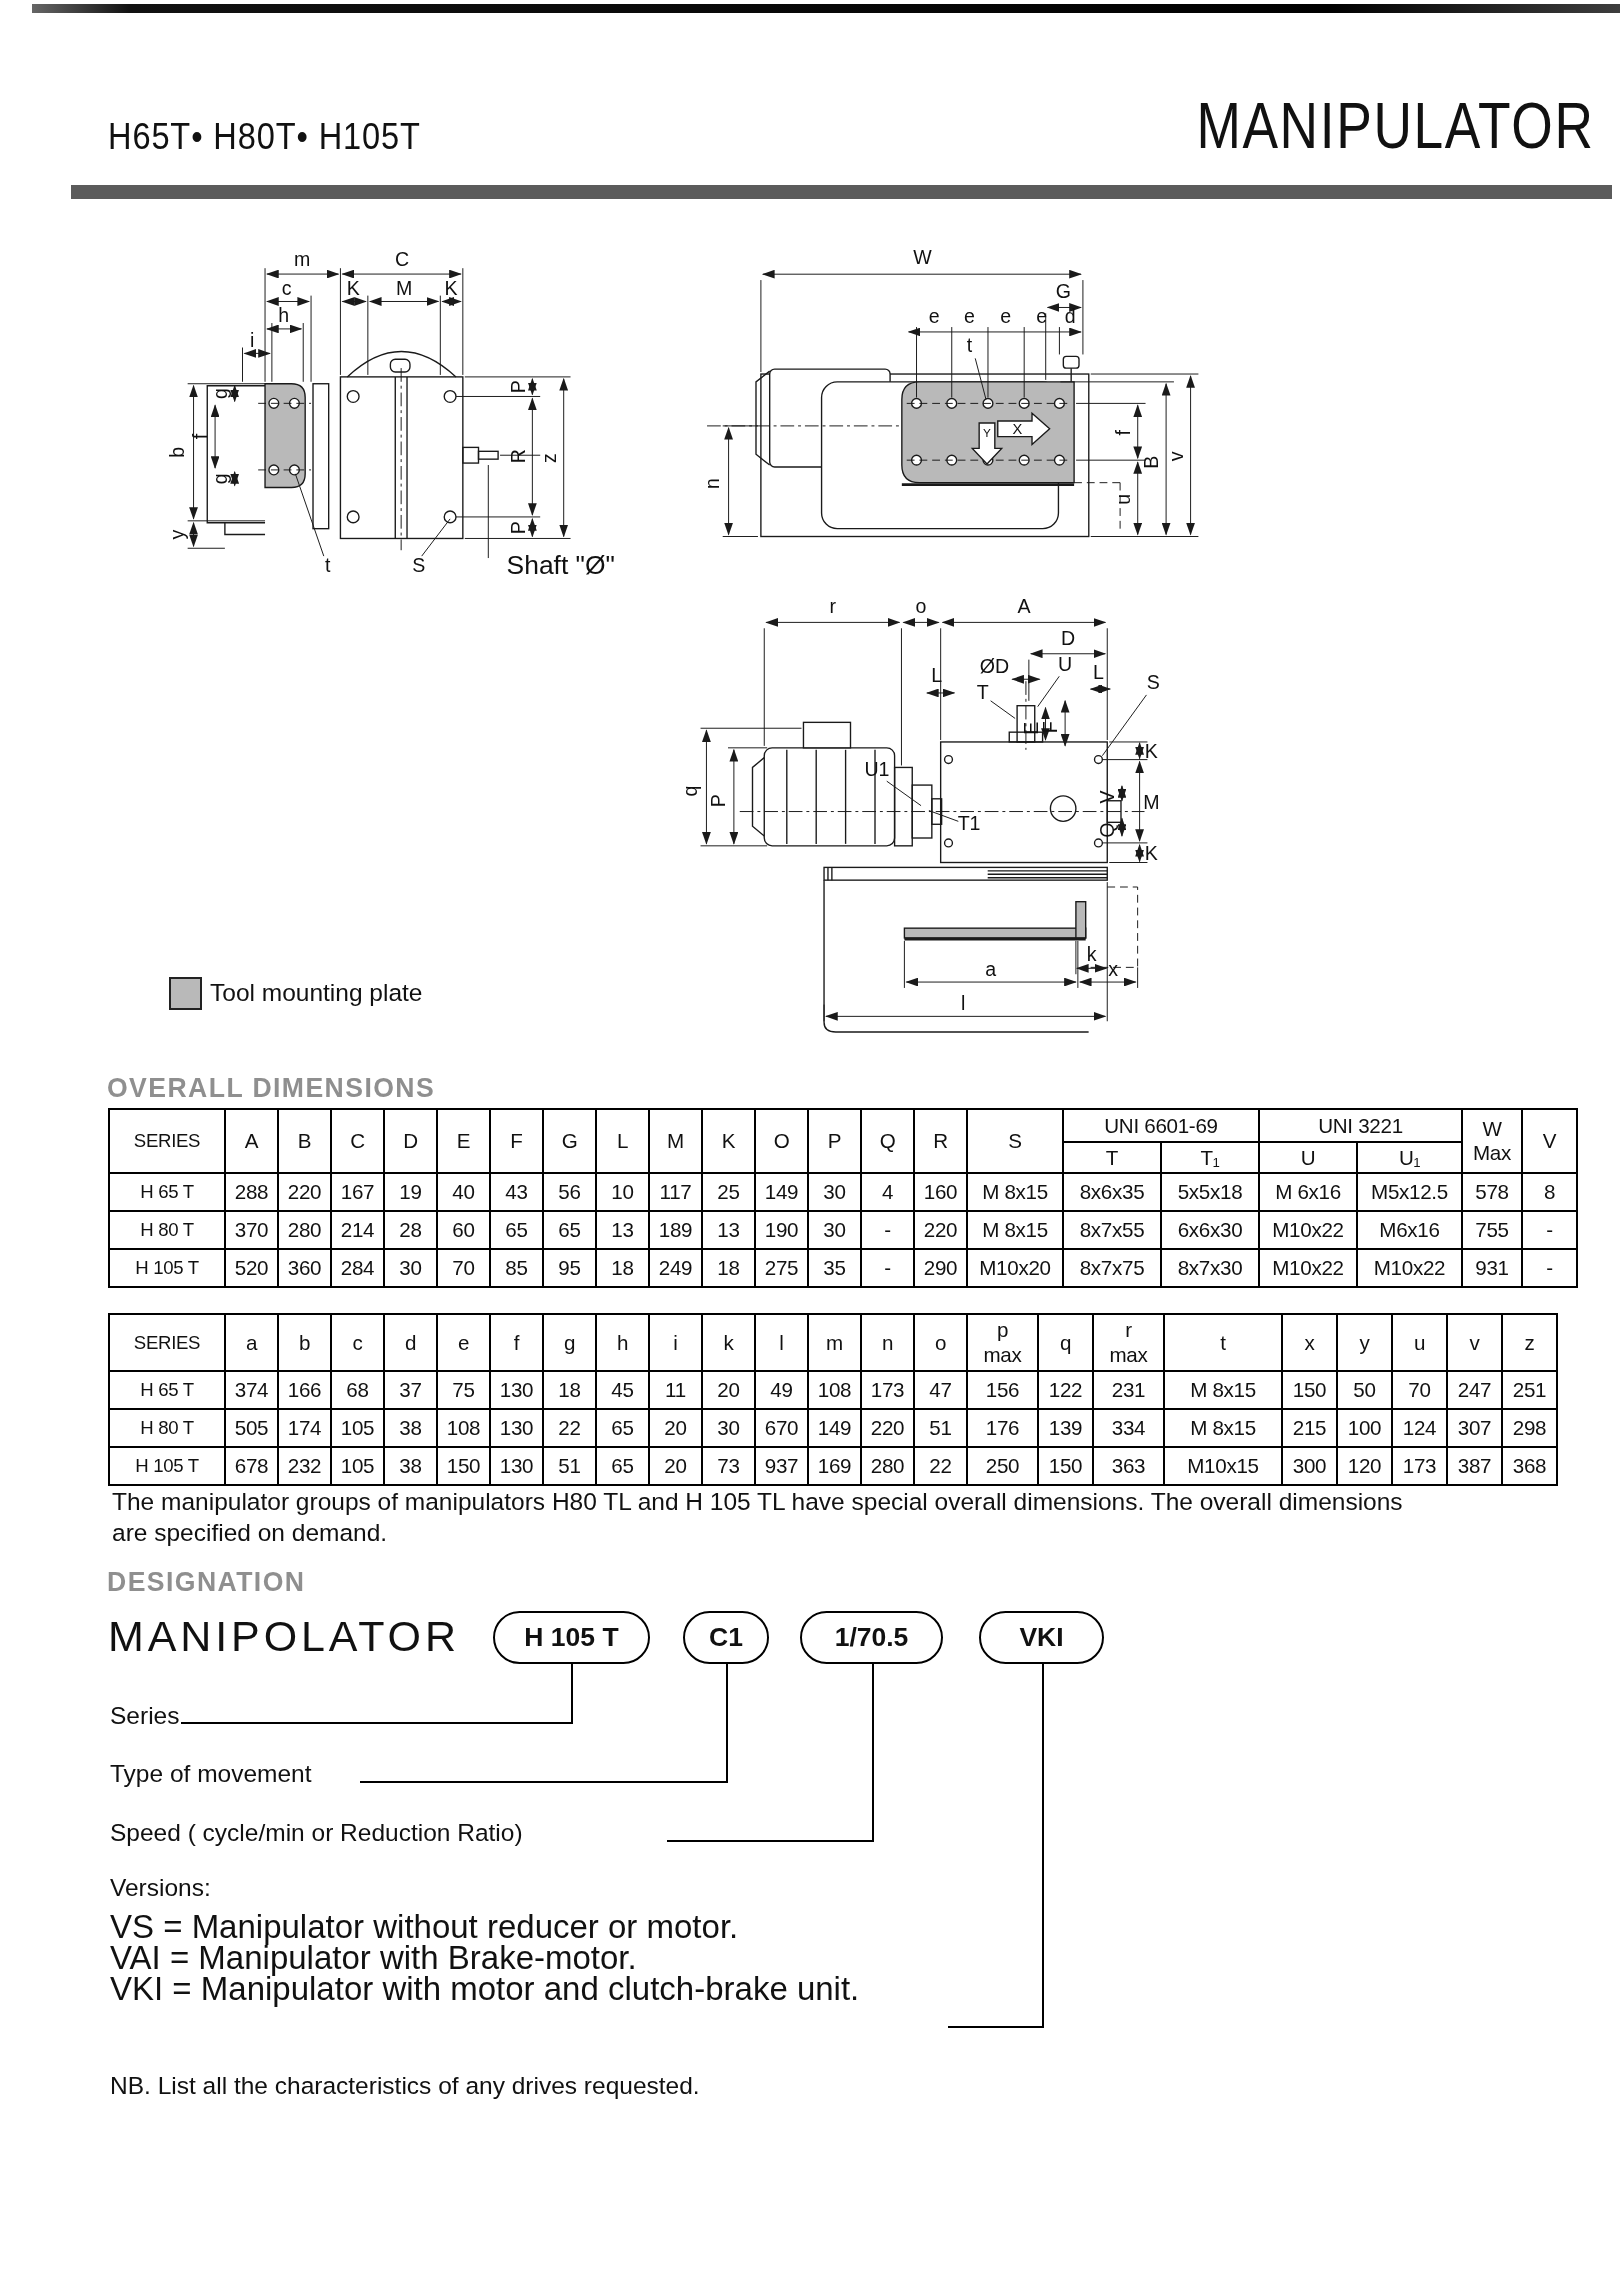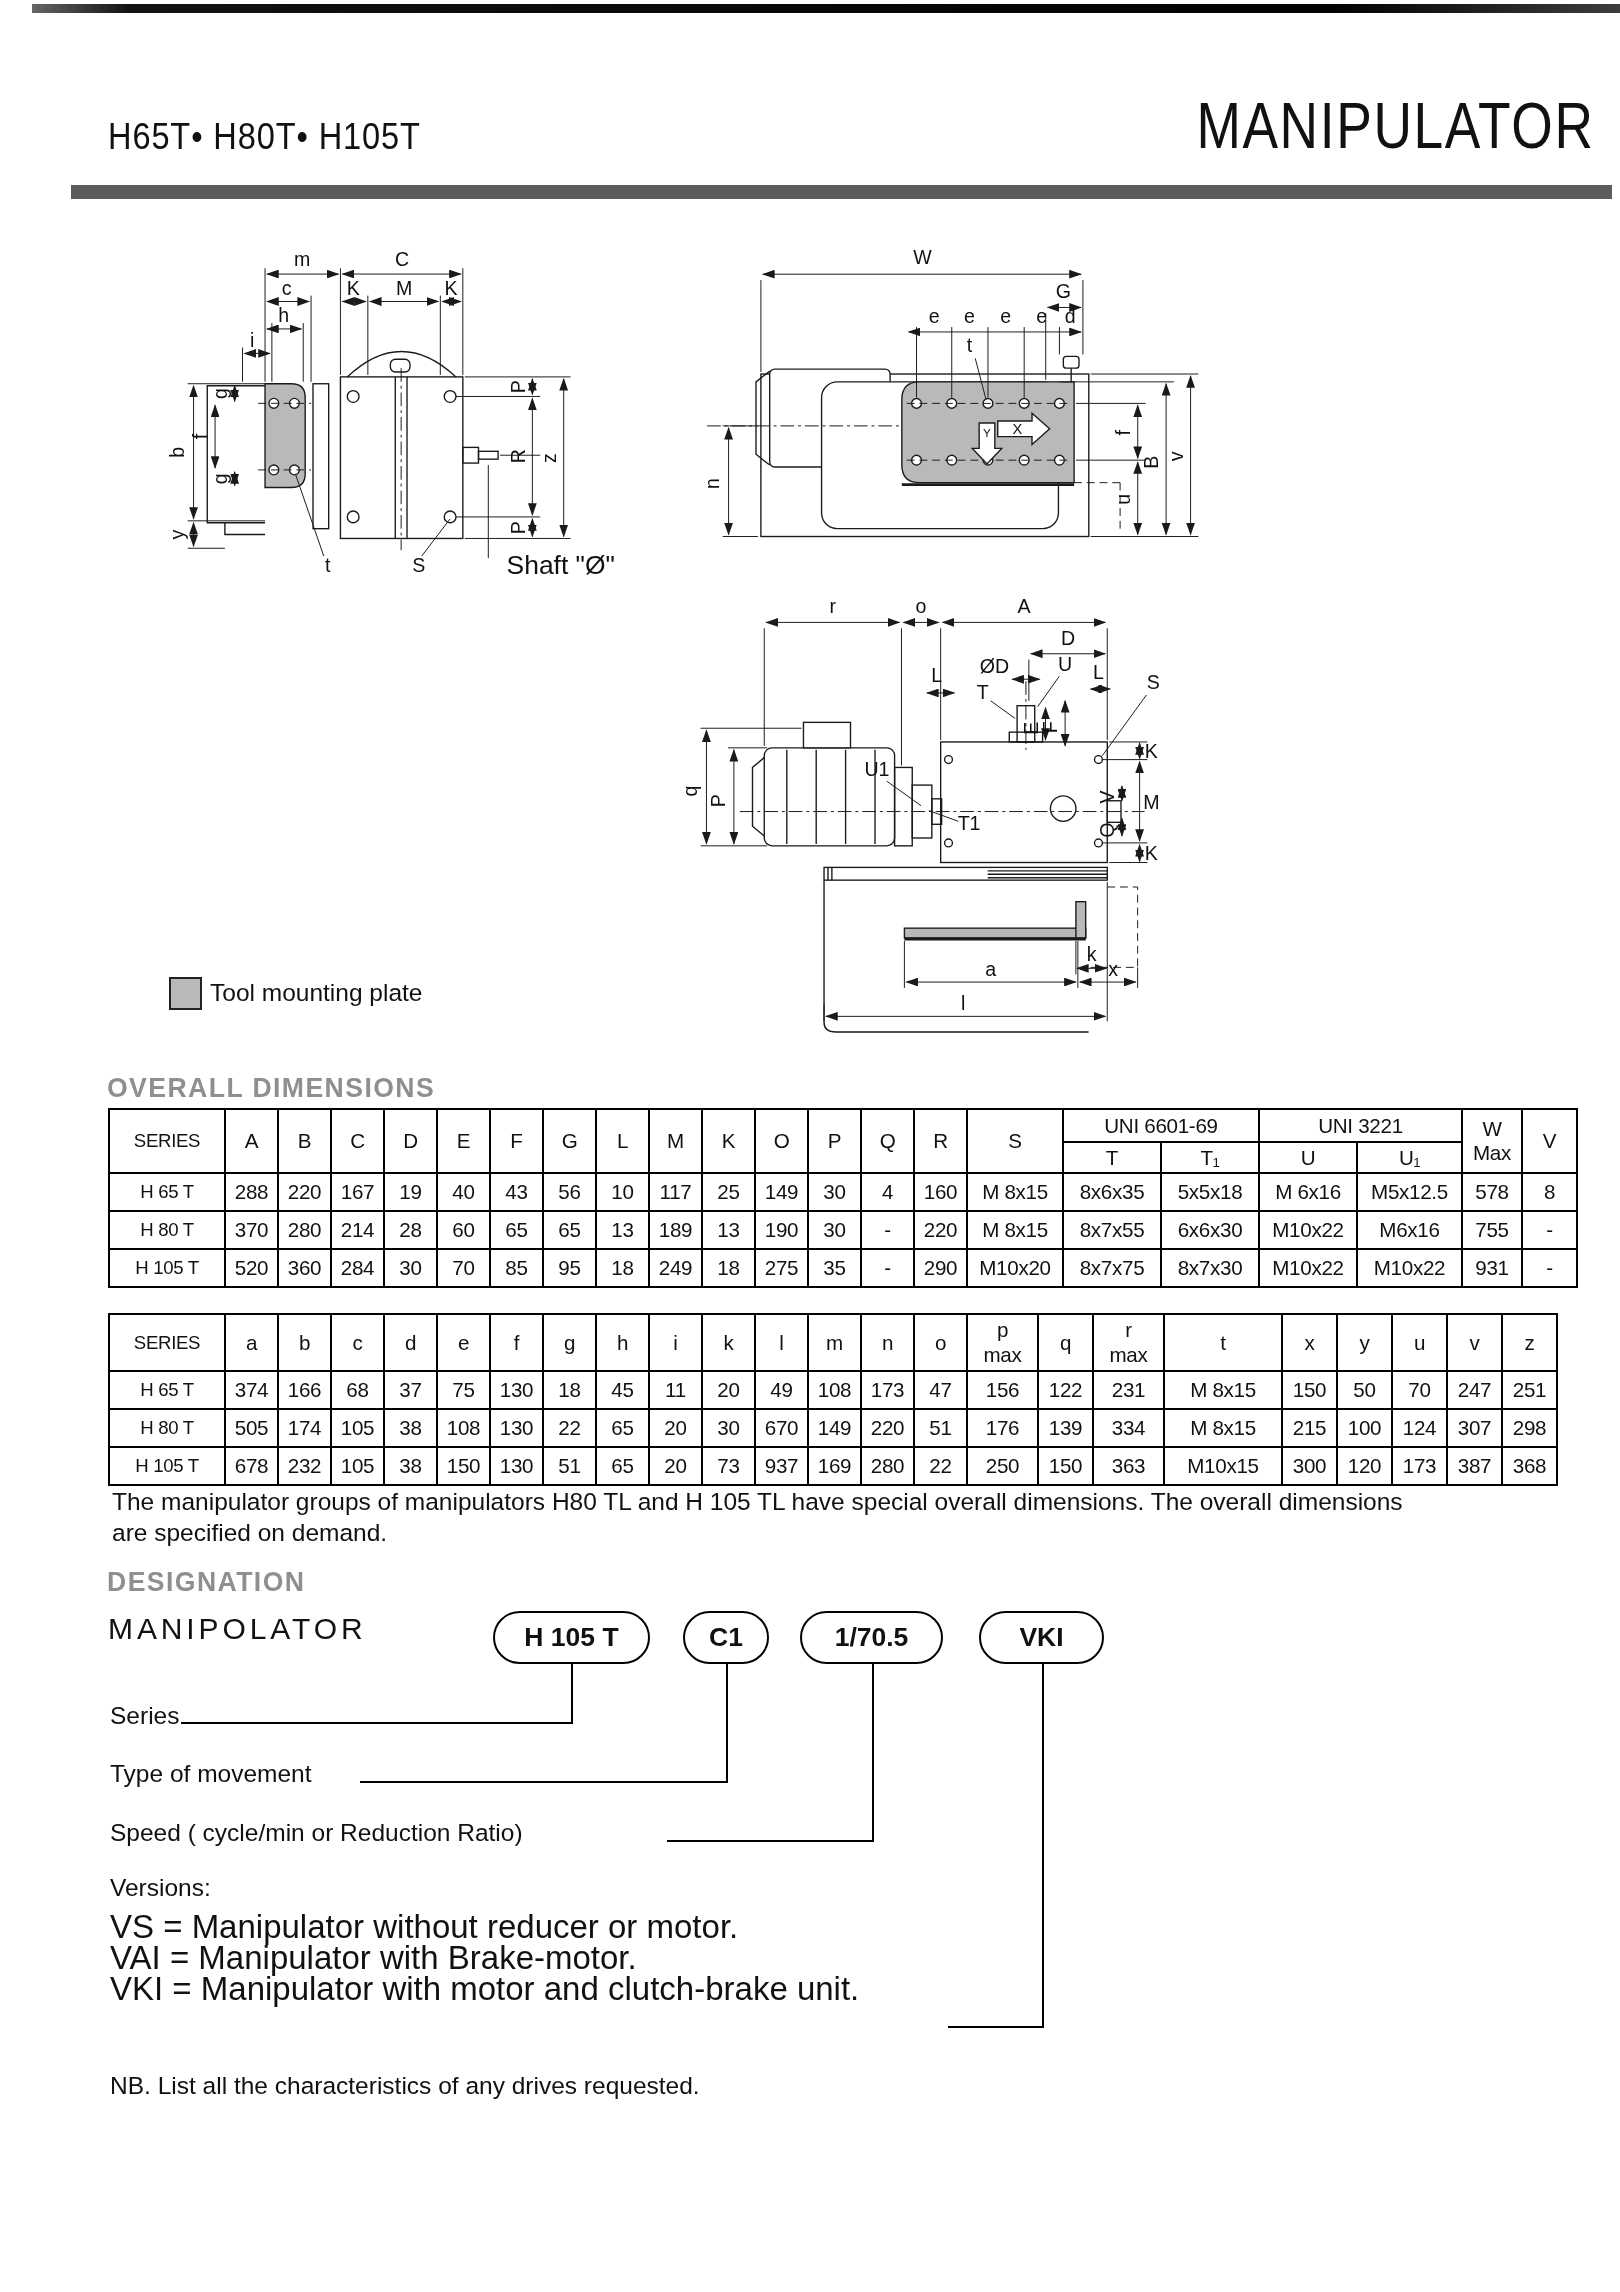--- a/index.html
+++ b/index.html
@@ -20,21 +20,21 @@
   
   .dimtable{position:absolute;border-collapse:collapse;table-layout:fixed;background:#fff;border:2.9px solid #000;}
   .dimtable th,.dimtable td{border:2.5px solid #000;text-align:center;vertical-align:middle;
       padding:0;font-weight:normal;font-size:20.6px;letter-spacing:-0.3px;white-space:nowrap;overflow:hidden;}
   .dimtable .series-col{font-size:18.6px;}
   #table1 thead tr.r1{height:33px;} #table1 thead tr.r2{height:31px;}
   .dimtable tbody tr{height:38px;}
   #table2 thead tr{height:57px;}
   .th2 div{line-height:24.5px;}
   
-  .manip-word{position:absolute;left:76px;top:1612px;font-size:30px;letter-spacing:3.9px;white-space:nowrap;text-align:right;}
+  .manip-word{position:absolute;left:76px;top:1612px;font-size:43px;letter-spacing:3.9px;white-space:nowrap;text-align:right;}
   .pill{position:absolute;top:1611px;height:53px;border:2.9px solid #000;border-radius:27.4px;
         display:flex;align-items:center;justify-content:center;font-size:26.5px;font-weight:bold;background:#fff;box-sizing:border-box;}
   .cline{position:absolute;background:#000;}
   .dlabel{position:absolute;font-size:24.5px;white-space:nowrap;}
   .versions-list{position:absolute;left:78px;top:1911px;font-size:33px;line-height:31px;}
   
   .footer-bar{position:absolute;left:1145px;top:2184px;width:370px;height:37px;
       background:linear-gradient(90deg,#fff 0,#ddd 12%,#8a8a8a 45%,#222 78%,#000 100%);}
   .page-num{position:absolute;right:84px;top:0;line-height:37px;font-size:26.5px;font-weight:bold;color:#eee;}
   

